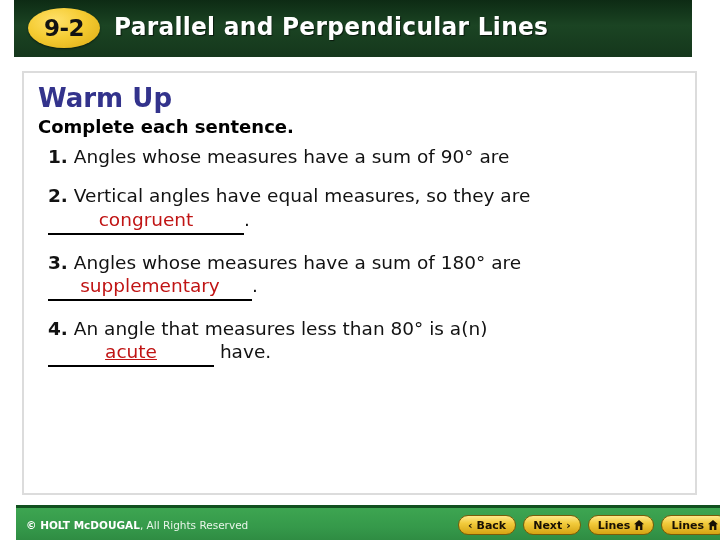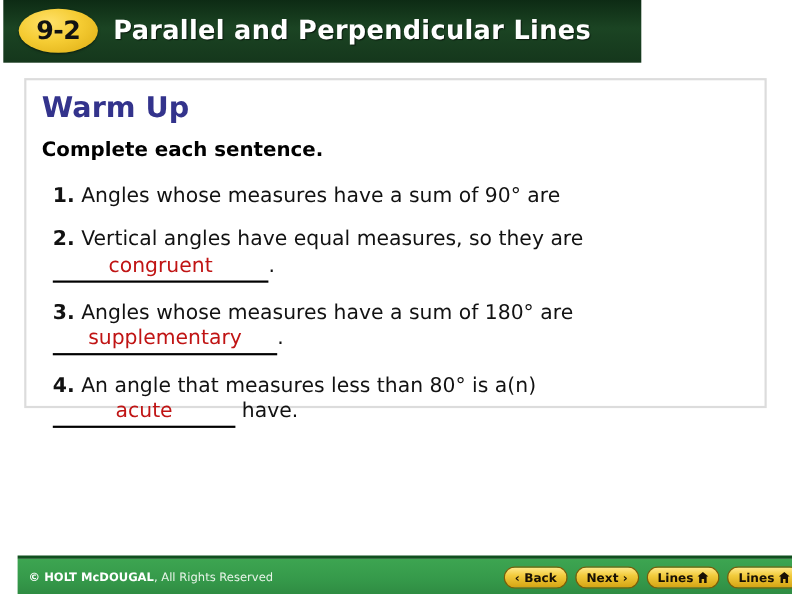--- a/index.html
+++ b/index.html
@@ -11,23 +11,23 @@
     height: 540px;
     overflow: hidden;
     background: #ffffff;
     font-family: "DejaVu Sans", sans-serif;
     position: relative;
   }
 
   
   .header {
     position: absolute;
-    left: 3px;
+    left: 14px;
     top: 0;
-    width: 580px;
+    width: 678px;
     height: 57px;
     background: linear-gradient(to bottom, #0d2b14 0%, #1b4423 45%, #15371c 100%);
     overflow: hidden;
   }
   .badge {
     position: absolute;
     left: 14px;
     top: 8px;
     width: 72px;
     height: 40px;
@@ -60,48 +60,48 @@
     transform: scaleX(0.97);
     transform-origin: left center;
   }
 
   
   .panel {
     position: absolute;
     left: 22px;
     top: 71px;
     width: 675px;
-    height: 300px;
+    height: 424px;
     background: #ffffff;
     border: 2px solid #dcdcdc;
     box-sizing: border-box;
   }
   .panel-inner {
     padding: 12px 14px 0 14px;
   }
   .warmup-title {
     font-family: "DejaVu Sans", sans-serif;
     font-weight: bold;
     font-size: 26px;
     color: #33338c;
     line-height: 1.05;
     margin: 0 0 2px 0;
   }
   .warmup-sub {
     font-family: "DejaVu Sans", sans-serif;
     font-weight: bold;
     font-size: 18px;
     color: #000000;
-    margin: 14px 0 8px 0;
+    margin: 4px 0 8px 0;
     line-height: 1.2;
   }
 
   
   .qlist {
-    margin-top: 20px;
+    margin-top: 8px;
   }
   .qitem {
     margin: 0 0 17px 10px;
     font-family: "DejaVu Sans", sans-serif;
     font-size: 18.5px;
     color: #121212;
     line-height: 1.22;
   }
   .qnum {
     font-weight: bold;
@@ -120,21 +120,21 @@
     border-bottom: 2px solid #000000;
     color: #c01414;
     font-size: 18.5px;
     text-align: center;
     padding: 0 2px 1px 2px;
     vertical-align: baseline;
   }
   .blank.w1 { min-width: 208px; }
   .blank.w2 { min-width: 192px; text-align: center; }
   .blank.w3 { min-width: 200px; }
-  .blank.w4 { min-width: 162px; }
+  .blank.w4 { min-width: 162px; text-decoration: underline; }
   .after-blank {
     color: #121212;
   }
 
   
   .footer {
     position: absolute;
     left: 16px;
     top: 505px;
     width: 720px;

